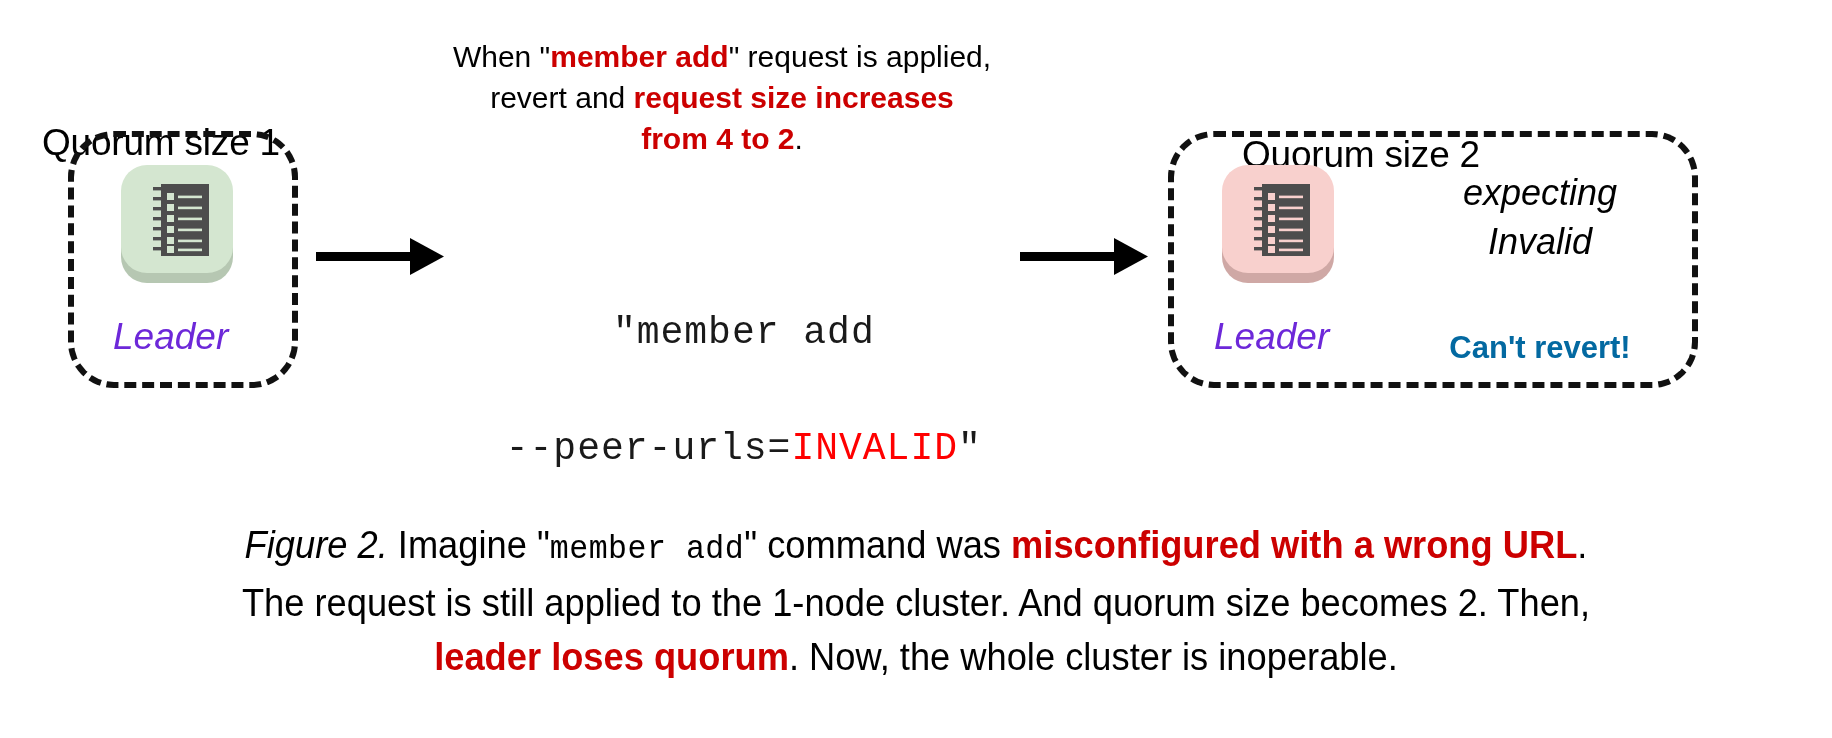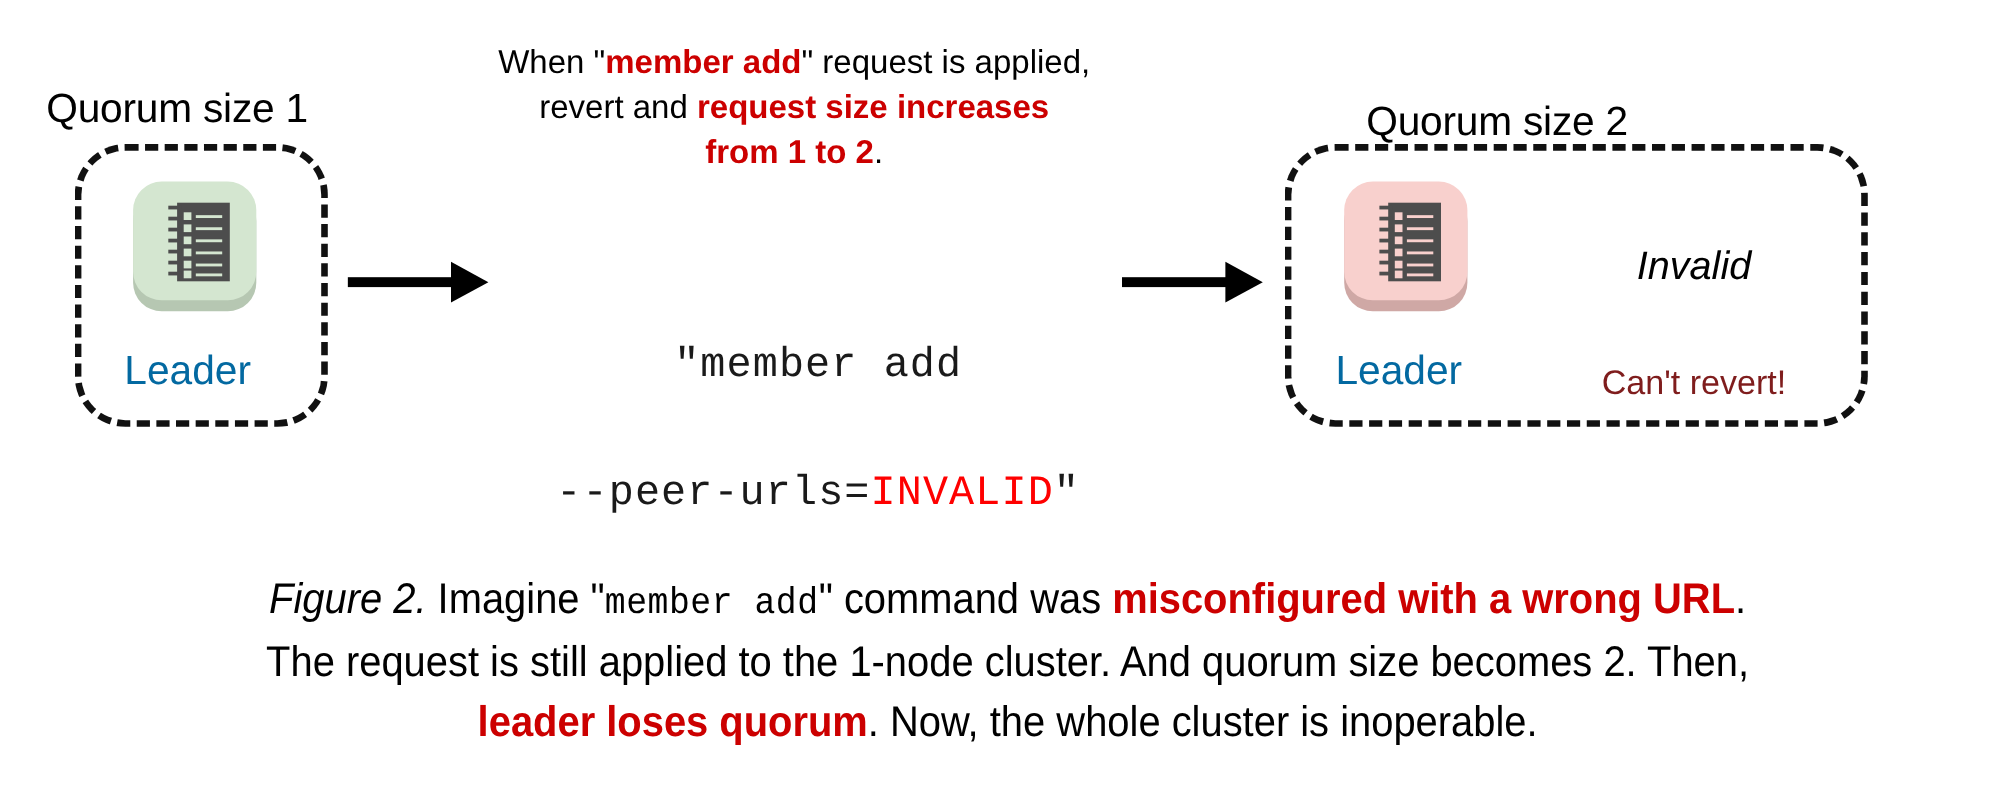--- a/index.html
+++ b/index.html
@@ -21,20 +21,21 @@
   .abs { position: absolute; }
 
   
   .quorum-heading {
     font-family: "Liberation Sans", sans-serif;
     font-size: 37px;
     font-weight: 400;
     color: #000;
     white-space: nowrap;
     letter-spacing: -0.2px;
+    margin-top: 44px;
   }
   #quorum-left  { left: 42px;  top: 78px; }
   #quorum-right { left: 1242px; top: 90px; }
 
   
   .cluster-box {
     border: 6px dashed #111111;
     border-radius: 46px;
     box-sizing: border-box;
     background: transparent;
@@ -75,22 +76,23 @@
     left: 26px; top: 19px;
     width: 62px; height: 72px;
   }
 
   
   .node-label {
     position: absolute;
     font-family: "Liberation Sans", sans-serif;
     font-size: 37px;
     font-weight: 400;
-    color: #0369a1;
+    color: #6d28d9;
     white-space: nowrap;
+    font-style: italic;
   }
 
   
   .arrow { position: absolute; }
 
   
   #top-note {
     left: 392px; top: 36px;
     width: 660px;
     text-align: center;
@@ -124,23 +126,23 @@
     font-style: italic;
     font-size: 36px;
     line-height: 49px;
     color: #000;
   }
   #cant-revert {
     left: 1400px; top: 330px;
     width: 280px;
     text-align: center;
     font-family: "Liberation Sans", sans-serif;
-    font-weight: normal;
+    font-weight: bold;
     font-size: 31px;
-    color: #7f1d1d;
+    color: #0369a1;
     white-space: nowrap;
   }
 
   
   #figure-caption {
     left: 40px; top: 518px;
     width: 1752px;
     text-align: center;
     font-family: "Liberation Sans Narrow", "Liberation Sans", sans-serif;
     font-size: 39px;
@@ -196,21 +198,21 @@
 <div class="node-label" style="left:113px; top:316px;">Leader</div>
 
 <svg class="arrow" style="left:316px; top:234px;" width="130" height="46" viewBox="0 0 130 46">
   <rect x="0" y="18" width="100" height="9" fill="#000"></rect>
   <polygon points="94,4 128,22.5 94,41" fill="#000"></polygon>
 </svg>
 
 <div class="abs" id="top-note">
   <span>When "</span><span class="red-bold">member add</span><span>" request is applied,</span><br>
   <span>revert and </span><span class="red-bold">request size increases</span><br>
-  <span class="red-bold">from 1 to 2</span><span>.</span>
+  <span class="red-bold">from 4 to 2</span><span>.</span>
 </div>
 
 <div class="abs" id="command-block">
   <span>"member add</span><br>
   <span>--peer-urls=</span><span class="invalid">INVALID</span><span>"</span>
 </div>
 
 <svg class="arrow" style="left:1020px; top:234px;" width="130" height="46" viewBox="0 0 130 46">
   <rect x="0" y="18" width="100" height="9" fill="#000"></rect>
   <polygon points="94,4 128,22.5 94,41" fill="#000"></polygon>
@@ -245,21 +247,21 @@
       <rect x="31" y="55.6" width="24" height="2.6"></rect>
       <rect x="20" y="62" width="7" height="7"></rect>
       <rect x="31" y="64.6" width="24" height="2.6"></rect>
     </g>
   </svg>
 </div>
 
 <div class="node-label" style="left:1214px; top:316px;">Leader</div>
 
 <div class="abs" id="expecting-block">
-  <br>
+  <span>expecting</span><br>
   <span>Invalid</span><br>
 </div>
 
 <div class="abs" id="cant-revert">Can't revert!</div>
 
 <div class="abs" id="figure-caption">
   <span class="fig-num">Figure 2.</span><span> Imagine "</span><span class="mono">member add</span><span>" command was </span><span class="cap-red">misconfigured with a wrong URL</span><span>.</span><br>
   <span>The request is still applied to the 1-node cluster. And quorum size becomes 2. Then,</span><br>
   <span class="cap-red">leader loses quorum</span><span>. Now, the whole cluster is inoperable.</span>
 </div>

